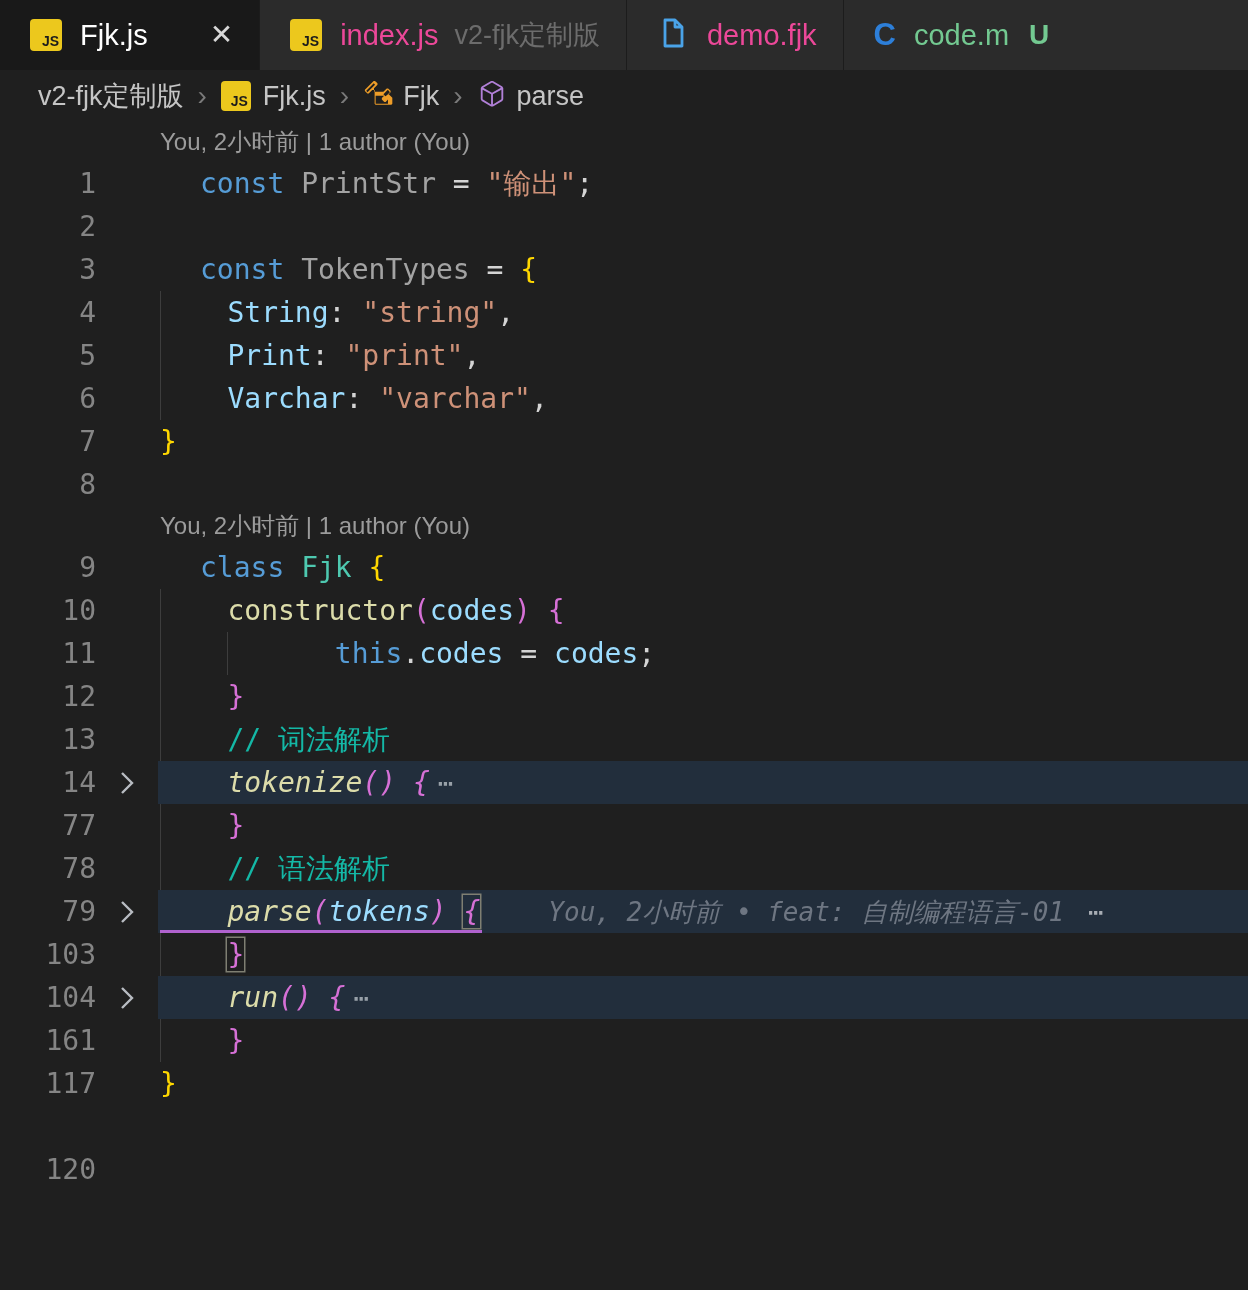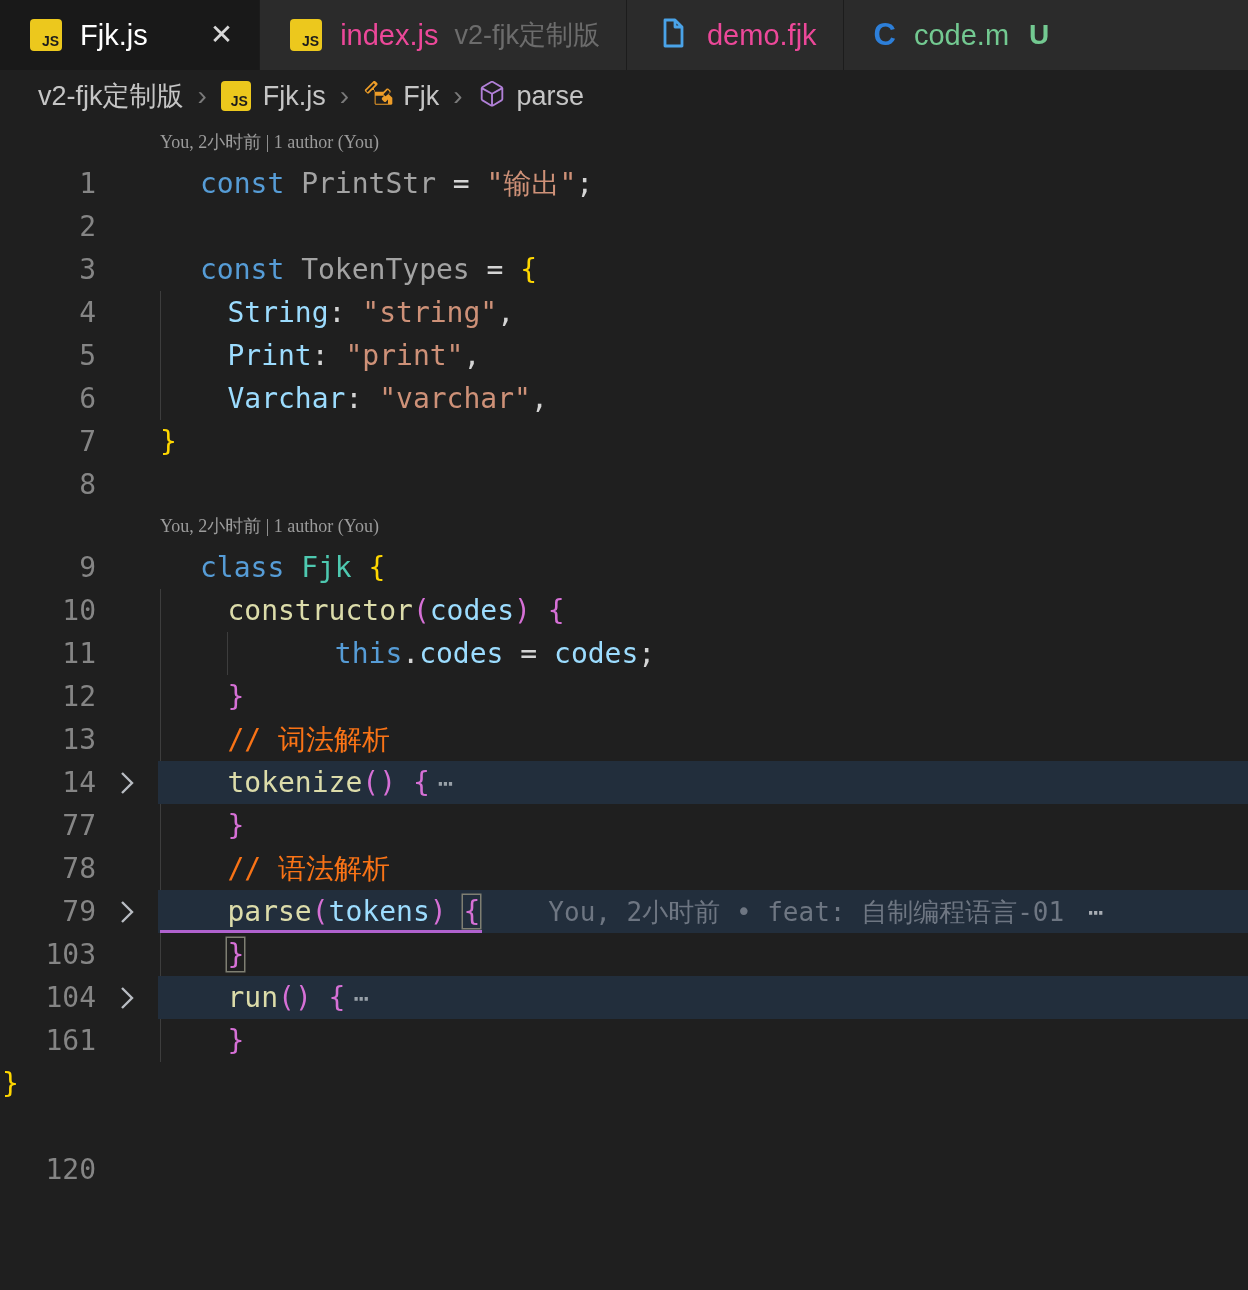--- a/index.html
+++ b/index.html
@@ -34,35 +34,35 @@
 
   
   .editor { background:#1f1f1f; font-family:"DejaVu Sans Mono", monospace; }
   .row { display:flex; height:43px; position:relative; }
   .row.lens { height:40px; }
   .gutter { width:158px; flex:none; display:flex; height:100%; }
   .lnum { width:96px; text-align:right; color:#858585; font-size:28px; line-height:43px; }
   .chevcell { width:62px; display:flex; align-items:center; justify-content:center; cursor:pointer; }
   .codecell { flex:1; position:relative; white-space:pre; font-size:28px; line-height:43px;
               padding-left:2px; color:#d4d4d4; }
-  .row.hl .codecell { background:#222e3c; }
-  .lens-text { font-size:18px; color:#9b9b9b; line-height:40px; padding-left:160px;
-               font-family:Liberation Serif, serif; }
+  .row.hl .codecell { background:#222e3c;font-style:italic; }
+  .lens-text { font-size:24px; color:#9b9b9b; line-height:40px; padding-left:160px;
+               font-family:Liberation Sans, sans-serif; }
   .guide { position:absolute; top:0; bottom:0; width:1px; background:#3d3d3d; }
   .hguide { position:absolute; left:2px; bottom:0; width:322px; height:3px; background:#b062ce; }
 
   
   .tk-kw  { color:#569cd6;margin-left:40px; }
   .tk-cst { color:#a3a3a3; }
   .tk-prop{ color:#9cdcfe; }
   .tk-str { color:#ce9178; }
   .tk-pln { color:#d4d4d4; }
   .tk-fn  { color:#dcdcaa;margin-top:24px; }
   .tk-cls { color:#4ec9b0; }
-  .tk-cmt { color:#f97316; }
+  .tk-cmt { color:#14b8a6; }
   .tk-b1  { color:#ffd700; }
   .tk-b2  { color:#d670d6; }
   .tk-b2m { color:#d670d6; box-shadow:0 0 0 1.5px #7f7f72; }
   .tk-clsd{ color:#4ec9b0; border-bottom:5px dotted #e0e0e0; padding-bottom:1px; }
 
   .fold-dots { color:#98a0a8; font-size:26px; margin-left:8px; letter-spacing:-2px; }
   .blame-inline { color:#6e7682; font-size:26px; margin-left:68px; }
   .trail-dots { color:#a8adb4; font-size:26px; margin-left:24px; letter-spacing:-2px; }
 </style>
 </head>
@@ -268,20 +268,24 @@
       <div class="codecell"><span class="tk-pln">    </span><span class="tk-fn">run</span><span class="tk-b2">(</span><span class="tk-b2">)</span><span class="tk-pln"> </span><span class="tk-b2">{</span><span class="fold-dots">⋯</span></div>
     </div>
     <div class="row">
       <div class="gutter">
         <div class="lnum">161</div>
         <div class="chevcell"></div>
       </div>
       <div class="codecell"><div class="guide" style="left: 2px;"></div><span class="tk-pln">    </span><span class="tk-b2">}</span></div>
     </div>
     <div class="row">
+      <div class="gutter">
+        <div class="lnum">117</div>
+        <div class="chevcell"></div>
+      </div>
       <div class="codecell"><span class="tk-b1">}</span></div>
     </div>
     <div class="row">
       <div class="codecell"></div>
     </div>
     <div class="row">
       <div class="gutter">
         <div class="lnum">120</div>
         <div class="chevcell"></div>
       </div>

